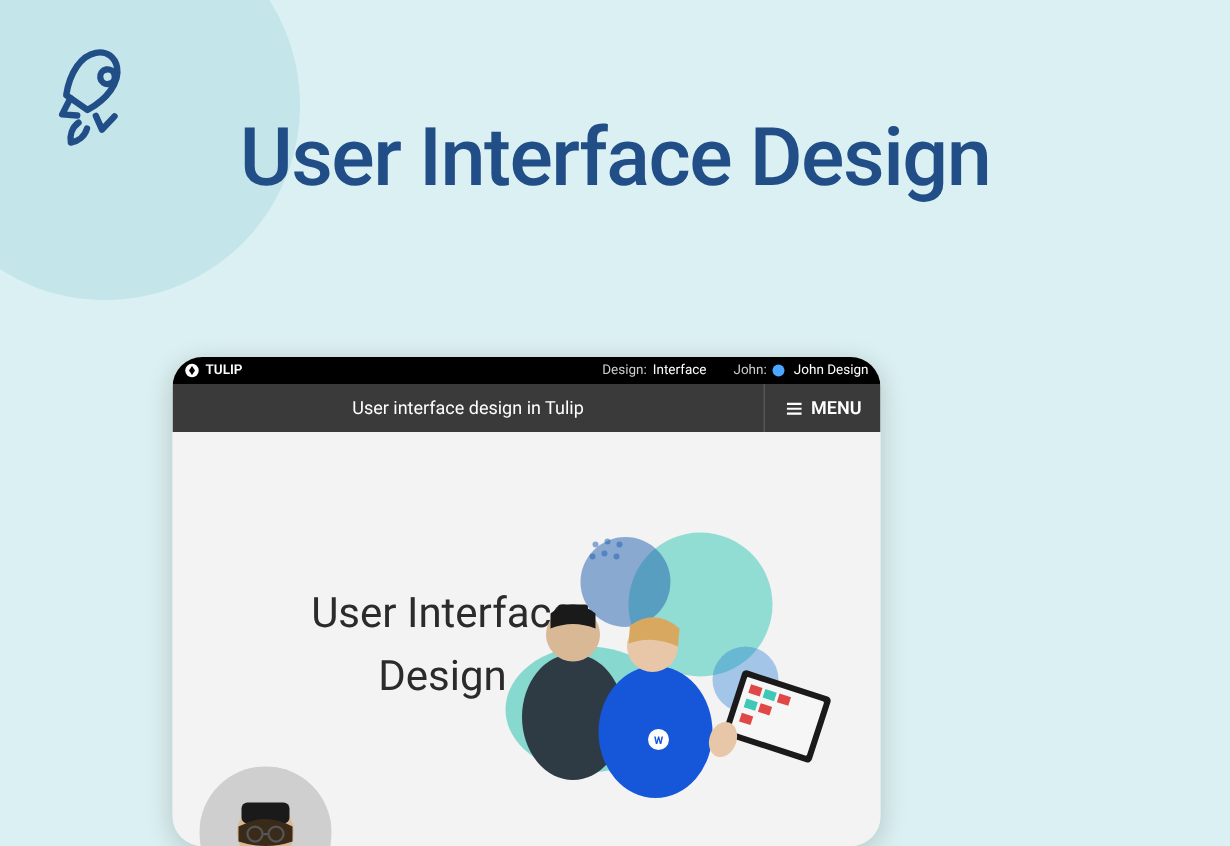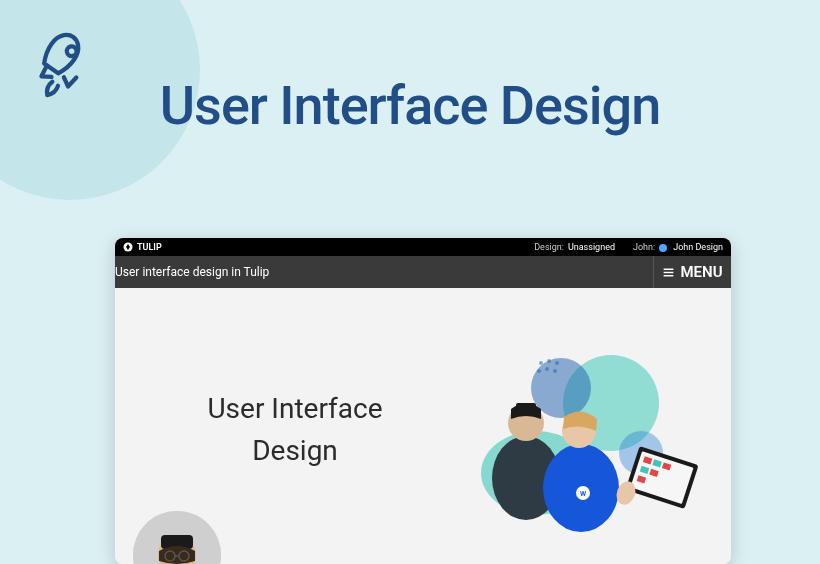--- a/index.html
+++ b/index.html
@@ -39,24 +39,24 @@
     color: #214e87;
     font-size: 54px;
     font-weight: 500;
     line-height: 1.15;
     letter-spacing: -1px;
   }
   .video-frame {
     position: absolute;
     top: 238px;
     left: 115px;
-    width: 616px;
+    width: 472px;
     height: 326px;
     background: #f3f3f3;
-    border-radius: 8px;
+    border-radius: 20px;
     box-shadow: 0 4px 18px rgba(0,0,0,0.18);
     overflow: hidden;
   }
   .status-bar {
     height: 18px;
     background: #000;
     color: #fff;
     font-size: 9px;
     display: flex;
     align-items: center;
@@ -78,32 +78,32 @@
   .title-bar {
     height: 32px;
     background: #3a3a3a;
     color: #fff;
     display: flex;
     align-items: center;
     font-size: 12px;
   }
   .title-bar-title {
     flex: 1;
-    text-align: left;
+    text-align: center;
   }
   .menu-button {
     width: 78px;
     height: 100%;
     border-left: 1px solid #555;
     display: flex;
     align-items: center;
     justify-content: center;
     gap: 5px;
     font-weight: 600;
-    font-size: 15px;
+    font-size: 12px;
     cursor: pointer;
     color: #fff;
   }
   .menu-button svg { width: 13px; height: 13px; }
   .video-body {
     position: relative;
     height: calc(100% - 50px);
     background: #f3f3f3;
   }
   .video-heading {
@@ -158,21 +158,21 @@
 <div class="video-frame">
 
   <div class="status-bar">
     <svg class="tulip-logo" viewBox="0 0 10 10">
       <circle cx="5" cy="5" r="4.5" fill="#fff"></circle>
       <path d="M5 2 L7 5 L5 8 L3 5 Z" fill="#000"></path>
     </svg>
     <span style="font-weight:600">TULIP</span>
     <span class="spacer"></span>
     <span class="status-label">Design:</span>
-    <span>Unassigned</span>
+    <span>Interface</span>
     <span style="width:10px"></span>
     <span class="status-label">John:</span>
     <span><span class="user-dot"></span></span>
     <span>John Design</span>
   </div>
 
   <div class="title-bar">
     <div class="title-bar-title">User interface design in Tulip</div>
     <div class="menu-button">
       <svg viewBox="0 0 16 16" stroke="#fff" stroke-width="1.8">

